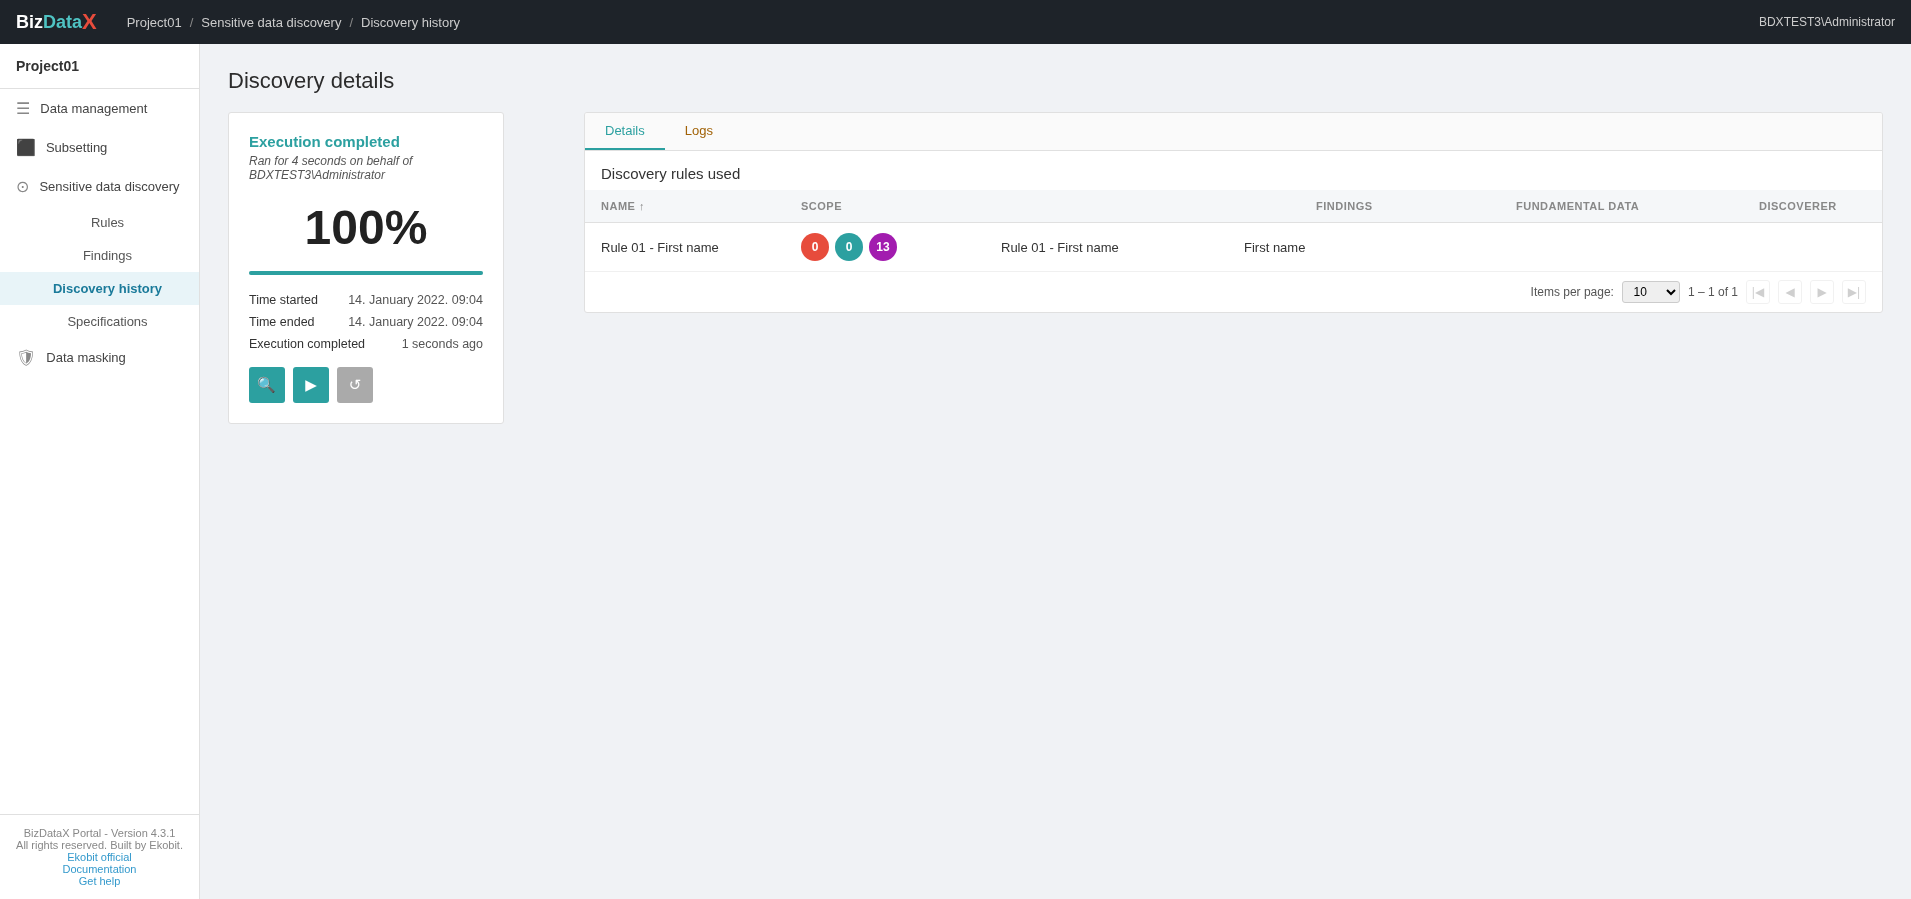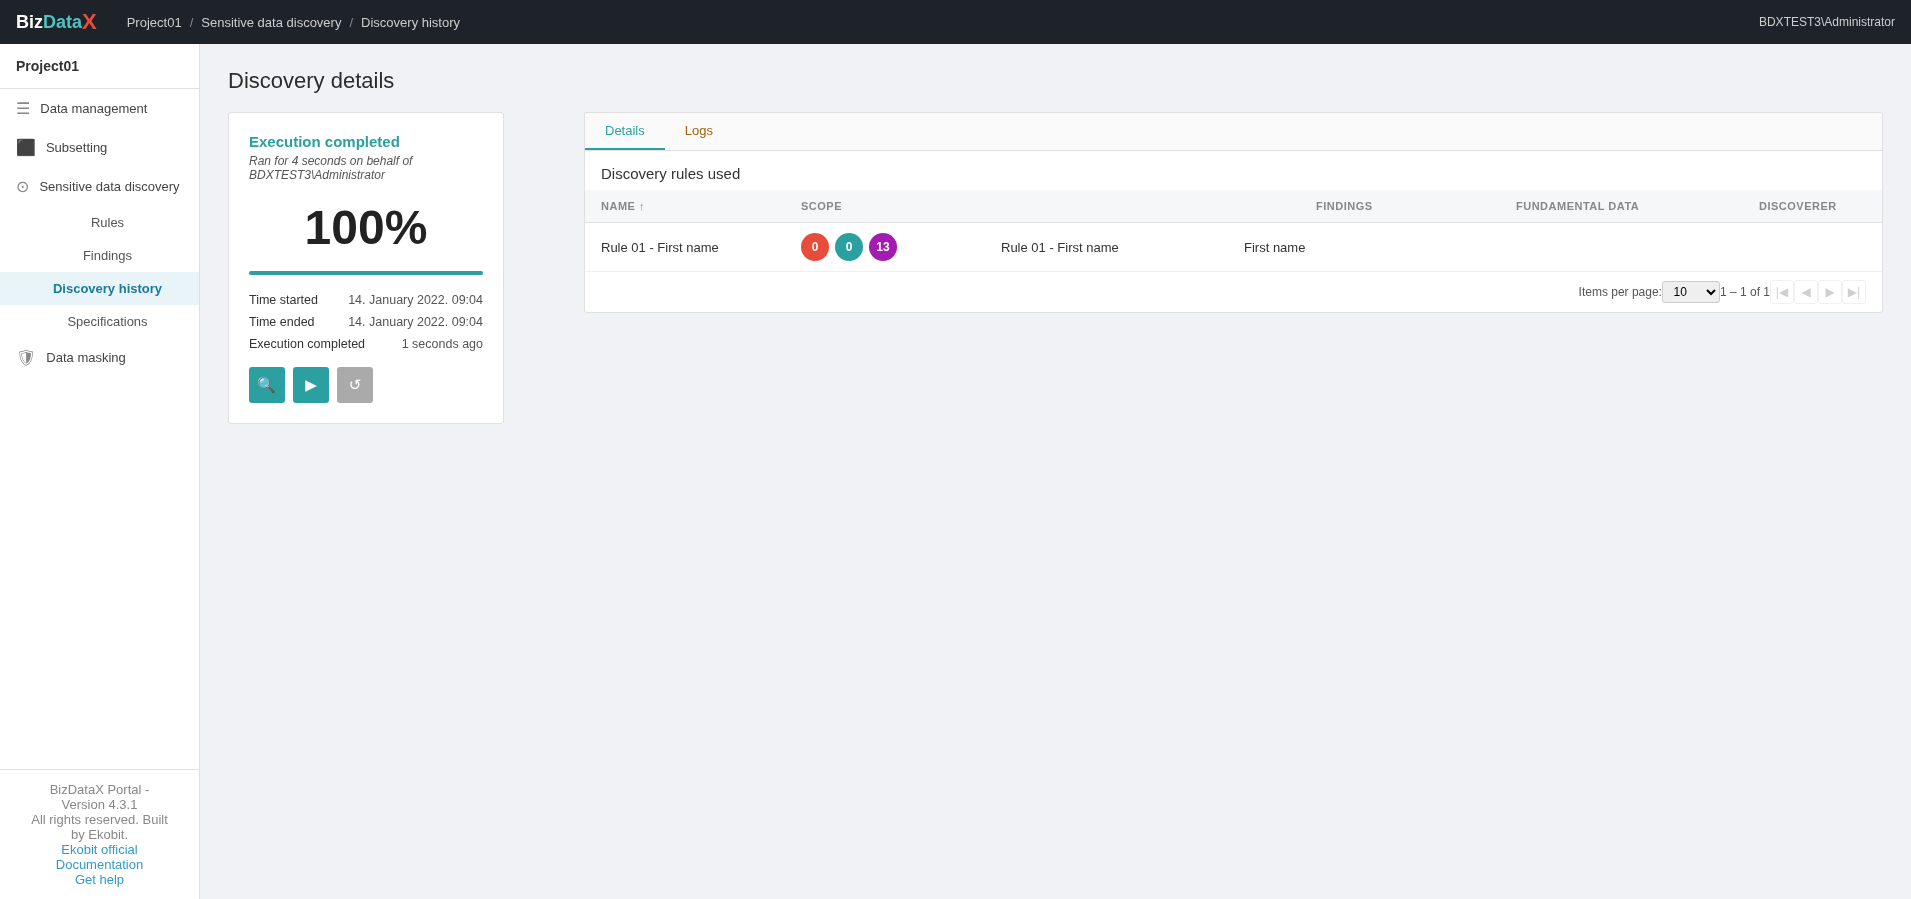--- a/index.html
+++ b/index.html
@@ -82,22 +82,22 @@
     .sidebar-sub-item {
       padding: 9px 16px 9px 32px;
       cursor: pointer;
       color: #555;
       font-size: 13px;
       text-align: center;
     }
     .sidebar-sub-item.active { background: #e8f4f8; color: #1a7a9a; font-weight: bold; }
     .sidebar-footer {
       margin-top: auto;
-      padding: 12px 28px;
-      font-size: 13px;
+      padding: 12px 16px;
+      font-size: 11px;
       color: #888;
       text-align: center;
       border-top: 1px solid #e0e0e0;
     }
     .sidebar-footer a { color: #3399cc; text-decoration: none; display: block; }
 
     
     .content {
       flex: 1;
       padding: 24px 28px;
@@ -248,21 +248,21 @@
     }
     .badge-red { background: #e74c3c; }
     .badge-teal { background: #2ca0a0; }
     .badge-green { background: #a21caf; }
 
     .pagination {
       display: flex;
       align-items: center;
       justify-content: flex-end;
       padding: 8px 16px;
-      gap: 0;
+      gap: 8px;
       font-size: 12px;
       color: #555;
     }
     .pagination-select {
       border: 1px solid #ccc;
       border-radius: 3px;
       padding: 2px 16px 2px 6px;
       font-size: 12px;
       appearance: auto;
       text-align: right;

